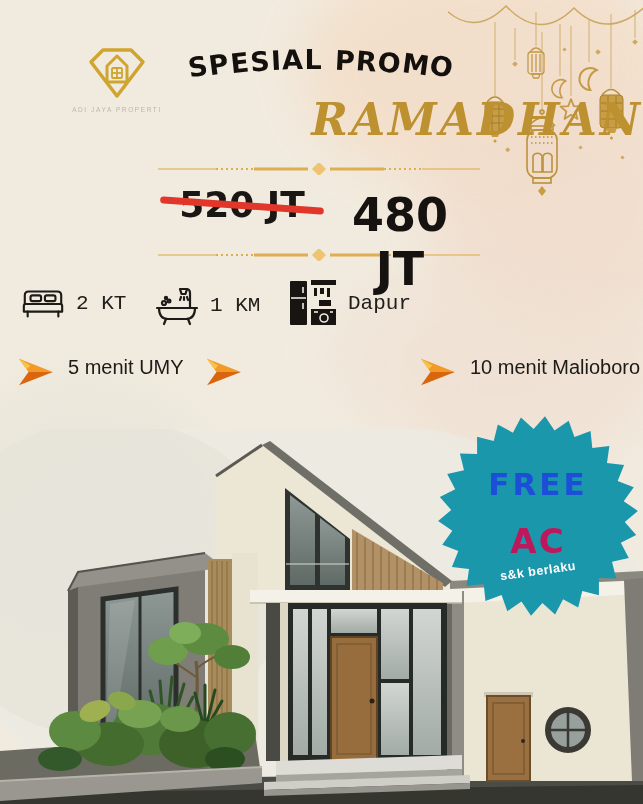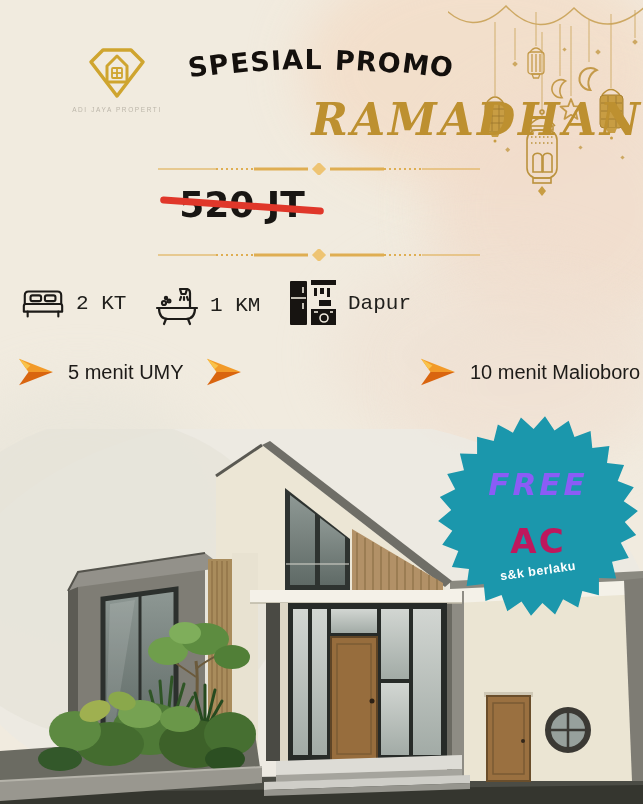--- a/index.html
+++ b/index.html
@@ -42,30 +42,30 @@
   .new-price{
     position:absolute;left:320px;top:188px;width:160px;text-align:center;
     font-family:"DejaVu Sans",sans-serif;font-weight:800;font-size:46px;color:#15120f;
   }
 
   .feature{position:absolute;display:flex;align-items:center;gap:10px;}
   .feature .label{font-size:21px;color:#21201d;font-family:Liberation Mono, monospace;}
   .f1{left:20px;top:283px;} .f2{left:154px;top:283px;}
   .f3{left:288px;top:278px;} .f4{left:454px;top:283px;}
 
-  .loc{position:absolute;display:flex;align-items:center;gap:12px;}
+  .loc{position:absolute;display:flex;align-items:flex-start;gap:12px;}
   .loc .label{font-size:20px;color:#1d1b18;}
   .l1{left:16px;top:356px;} .l2{left:204px;top:356px;} .l3{left:418px;top:356px;}
 
   .house{position:absolute;left:0;top:429px;}
 
   .badge{position:absolute;left:438px;top:416px;width:200px;height:200px;z-index:5;}
   .badge-star{position:absolute;inset:0;background:#1b97ac;}
-  .badge .t1{position:absolute;left:0;right:0;top:50px;text-align:center;color:#8b5cf6;
-    font-family:"DejaVu Sans",sans-serif;font-weight:800;font-size:31px;letter-spacing:3px;font-style:italic;}
+  .badge .t1{position:absolute;left:0;right:0;top:50px;text-align:center;color:#1d4ed8;
+    font-family:"DejaVu Sans",sans-serif;font-weight:800;font-size:31px;letter-spacing:3px;}
   .badge .t2{position:absolute;left:0;right:0;top:105px;text-align:center;color:#be185d;
     font-family:"DejaVu Sans",sans-serif;font-weight:800;font-size:34px;letter-spacing:2px;}
   .badge .t3{position:absolute;left:0;right:0;top:148px;text-align:center;color:#fff;
     font-size:12.5px;font-weight:600;letter-spacing:.5px;transform:rotate(-8deg);}
 
   svg{display:block;}
 </style>
 </head>
 <body>
 
@@ -197,20 +197,21 @@
       <line x1="226" y1="6" x2="264" y2="6" stroke-width="2" stroke-dasharray="2,3"></line>
       <line x1="264" y1="6" x2="322" y2="6" stroke-width="1.3" opacity="0.75"></line>
     </g>
     <rect x="156" y="1" width="10" height="10" transform="rotate(45 161 6)" fill="#eec473"></rect>
   </svg>
 
   <div class="old-price">
     <span>520 JT</span>
     <div class="strike"></div>
   </div>
+  <div class="new-price">480 JT</div>
 
   <div class="feature f1">
     <svg width="46" height="40" viewBox="0 0 48 40" fill="none" stroke="#1d1b18" stroke-width="2.2" stroke-linecap="round" stroke-linejoin="round">
       <path d="M5,21 v-9 q0,-4 4,-4 h30 q4,0 4,4 v9"></path>
       <rect x="11" y="12" width="11" height="6" rx="2"></rect>
       <rect x="26" y="12" width="11" height="6" rx="2"></rect>
       <path d="M4,29 v-6 q0,-2 2,-2 h36 q2,0 2,2 v6 z"></path>
       <line x1="8" y1="29" x2="8" y2="34"></line>
         <line x1="40" y1="29" x2="40" y2="34"></line>
     </svg>

